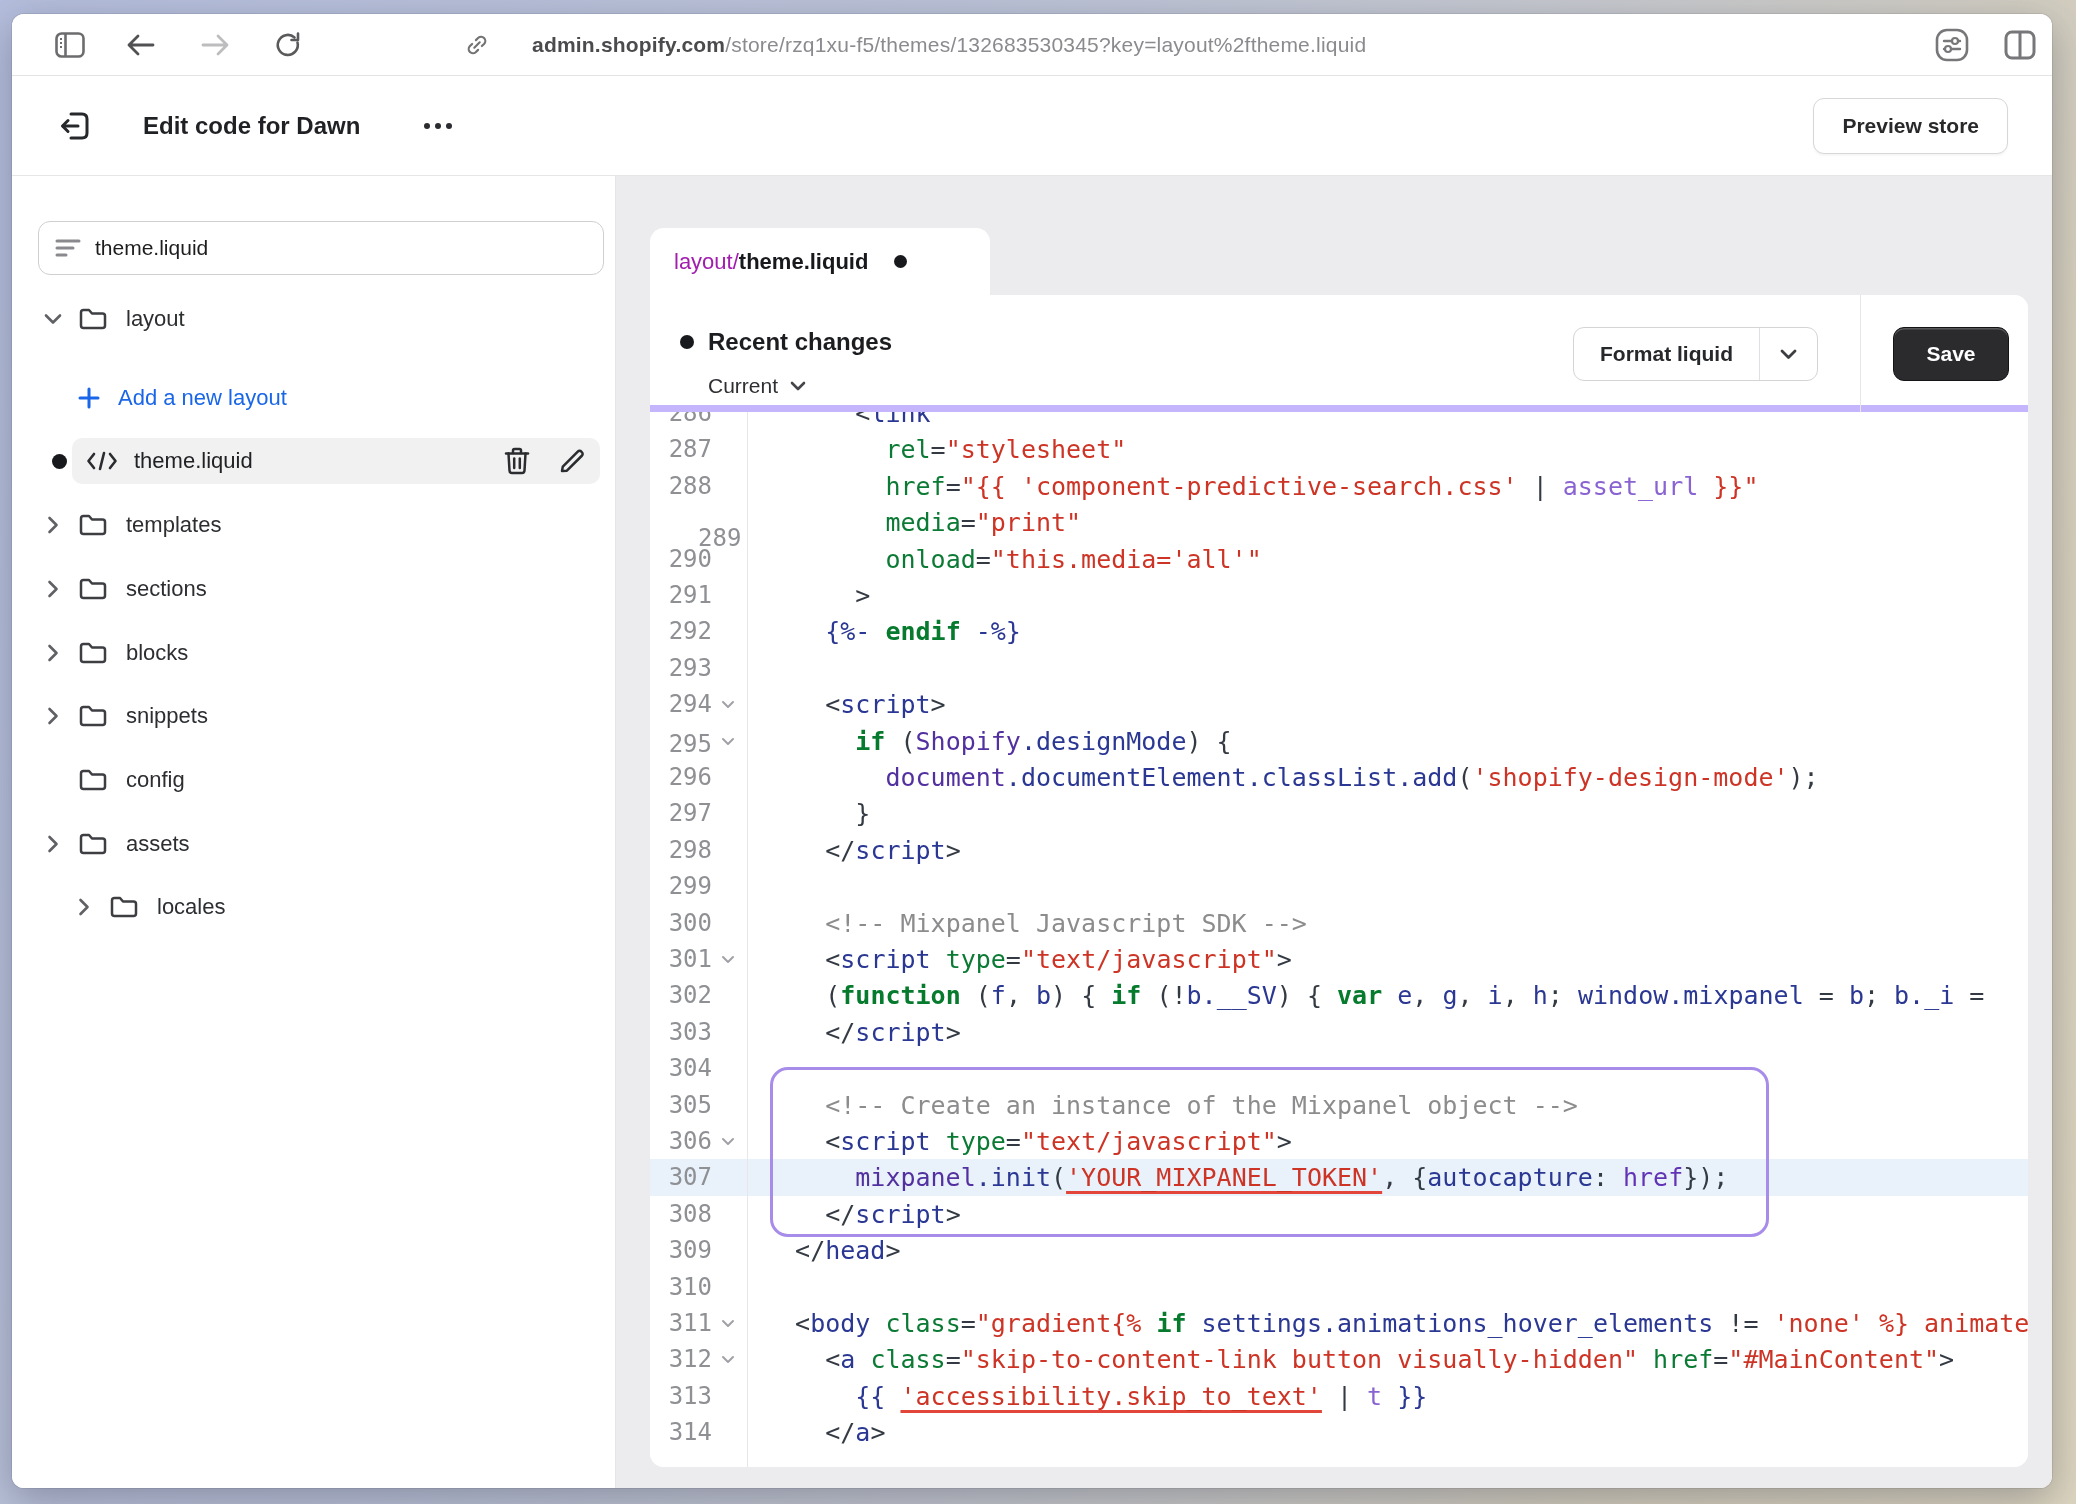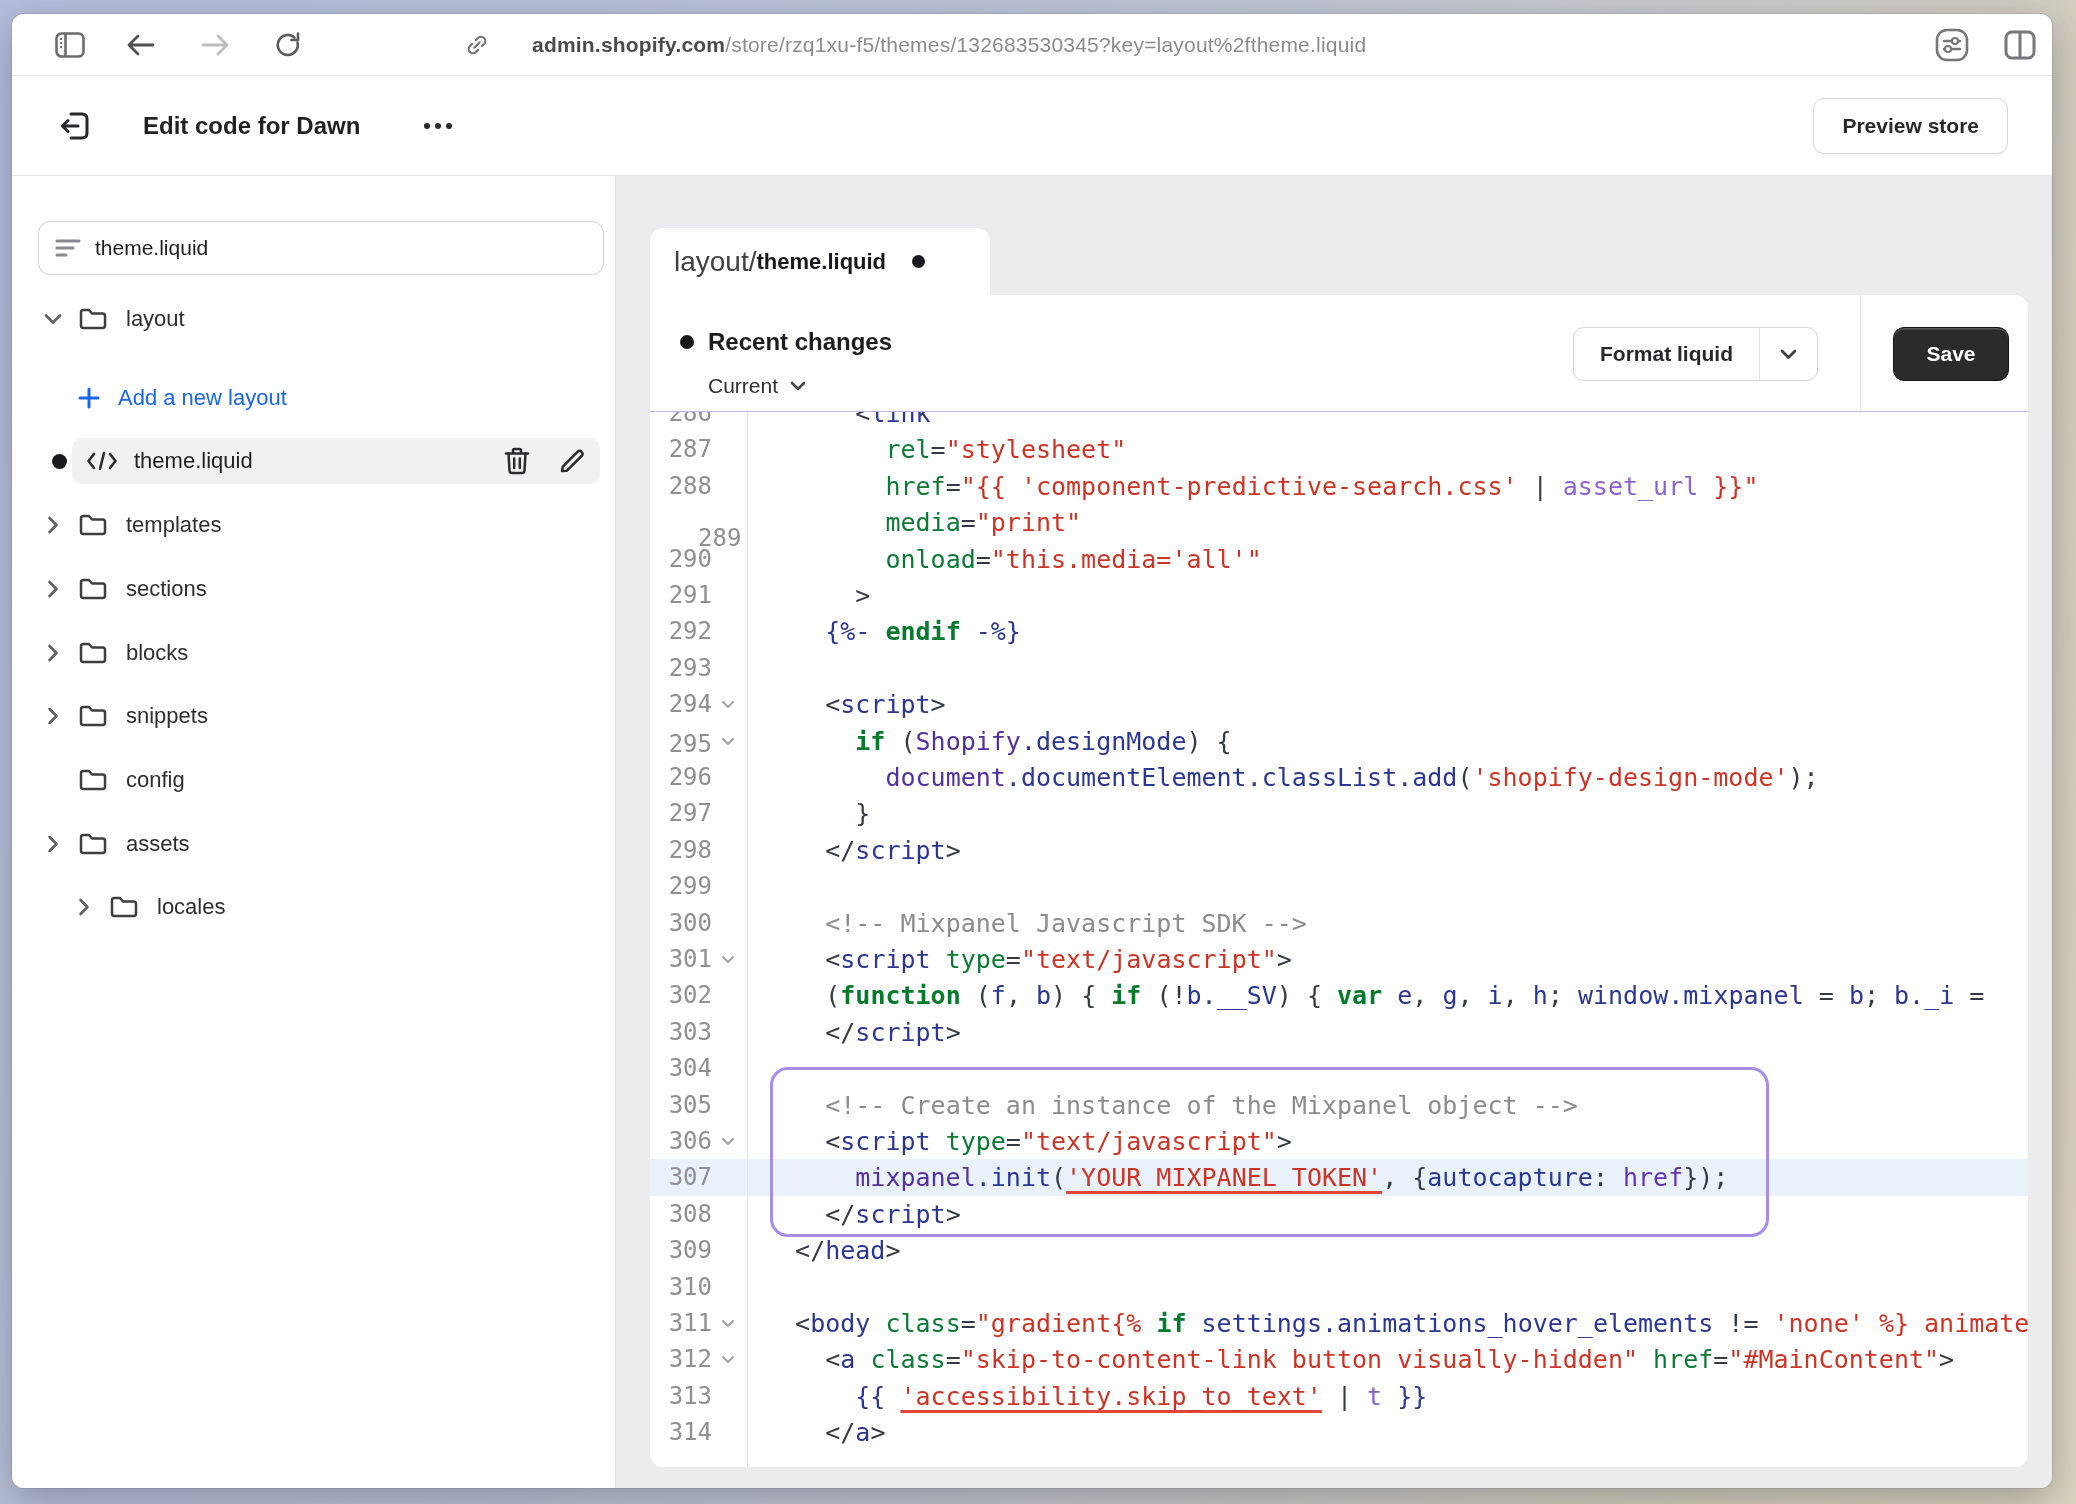--- a/index.html
+++ b/index.html
@@ -40,25 +40,25 @@
   .side-row.action .plus { margin-left:66px; display:flex; }
   .sel-pill { position:absolute; left:60px; width:528px; height:46px; background:#f1f1f2; border-radius:10px; }
   .mod-dot { position:absolute; left:40px; width:15px; height:15px; border-radius:50%; background:#17191c; }
   .file-row-inner { position:absolute; left:74px; height:46px; display:flex; align-items:center; }
   .file-row-inner .lbl { margin-left:16px; font-size:22px; color:#202225; }
   .row-tools { position:absolute; right:30px; height:46px; display:flex; align-items:center; gap:28px; }
   .row-tools span { display:flex; cursor:pointer; }
   
   .main { position:absolute; left:604px; top:162px; right:0; bottom:0; background:#ececee; }
   .tab { position:absolute; left:34px; top:52px; width:340px; height:67px; background:#fff; border-radius:14px 14px 0 0; display:flex; align-items:center; padding:0 24px; cursor:pointer; }
-  .tab .t1 { font-size:28px; color:#404040; }
+  .tab .t1 { font-size:22px; color:#a21caf; }
   .tab .t2 { font-size:22px; font-weight:700; color:#17191c; }
   .tab-dot { width:13px; height:13px; border-radius:50%; background:#17191c; margin-left:26px; }
   .panel { position:absolute; left:34px; top:119px; width:1378px; bottom:21px; background:#fff; border-radius:0 14px 14px 14px; overflow:hidden; }
-  .panel-head { position:absolute; left:0; top:0; right:0; height:117px; background:#fff; border-bottom:1px solid #c4b5fd; }
+  .panel-head { position:absolute; left:0; top:0; right:0; height:117px; background:#fff; border-bottom:7px solid #c4b5fd; }
   .rc-dot { position:absolute; left:30px; top:40px; width:14px; height:14px; border-radius:50%; background:#17191c; }
   .rc-title { position:absolute; left:58px; top:33px; font-size:24px; font-weight:700; color:#1b1d20; }
   .cur-select { position:absolute; left:58px; top:79px; display:flex; align-items:center; gap:12px; font-size:21px; color:#2d2f33; cursor:pointer; }
   .head-divider { position:absolute; left:1210px; top:0; width:1px; height:117px; background:#e6e6e8; }
   .format-btn { position:absolute; left:923px; top:32px; height:54px; display:flex; border:1.5px solid #d4d4d7; border-radius:11px; background:#fff; overflow:hidden; cursor:pointer; }
   .format-btn .fb-label { padding:0 26px; display:flex; align-items:center; font-size:21px; font-weight:700; color:#26282b; }
   .format-btn .fb-caret { width:58px; display:flex; align-items:center; justify-content:center; border-left:1.5px solid #e0e0e2; }
   .save-btn { position:absolute; left:1243px; top:32px; width:116px; height:54px; background:#2b2b2e; border:1.5px solid #141416; border-radius:11px; color:#fff; font-size:21px; font-weight:700; display:flex; align-items:center; justify-content:center; box-shadow:inset 0 1.5px 0 rgba(255,255,255,.22); cursor:pointer; }
   
   .code-area { position:absolute; left:0; top:117px; right:0; bottom:0; background:#fff; overflow:hidden; font-family:"DejaVu Sans Mono", monospace; }

